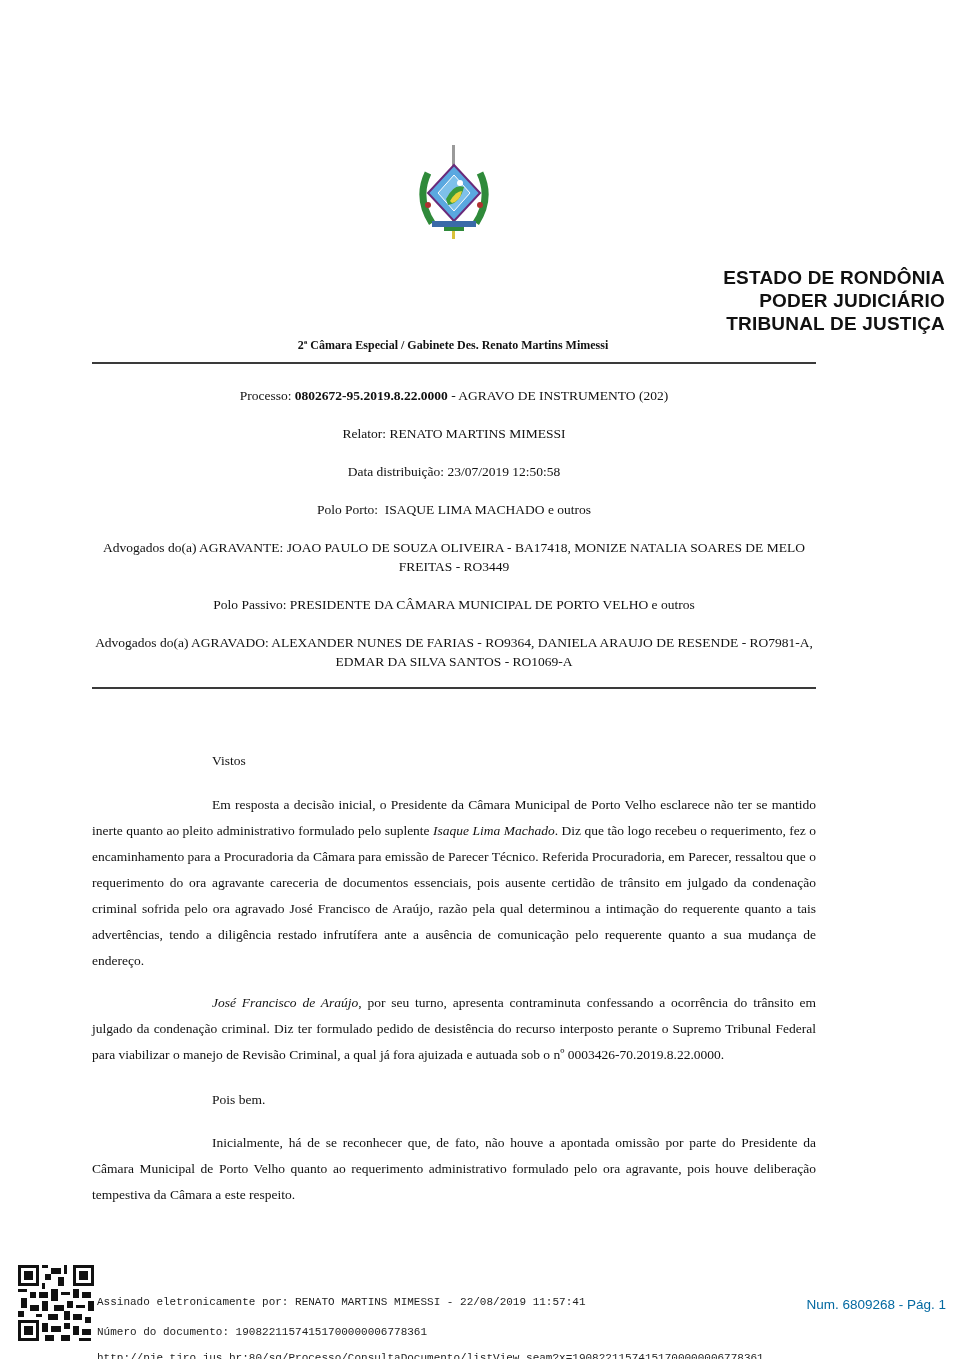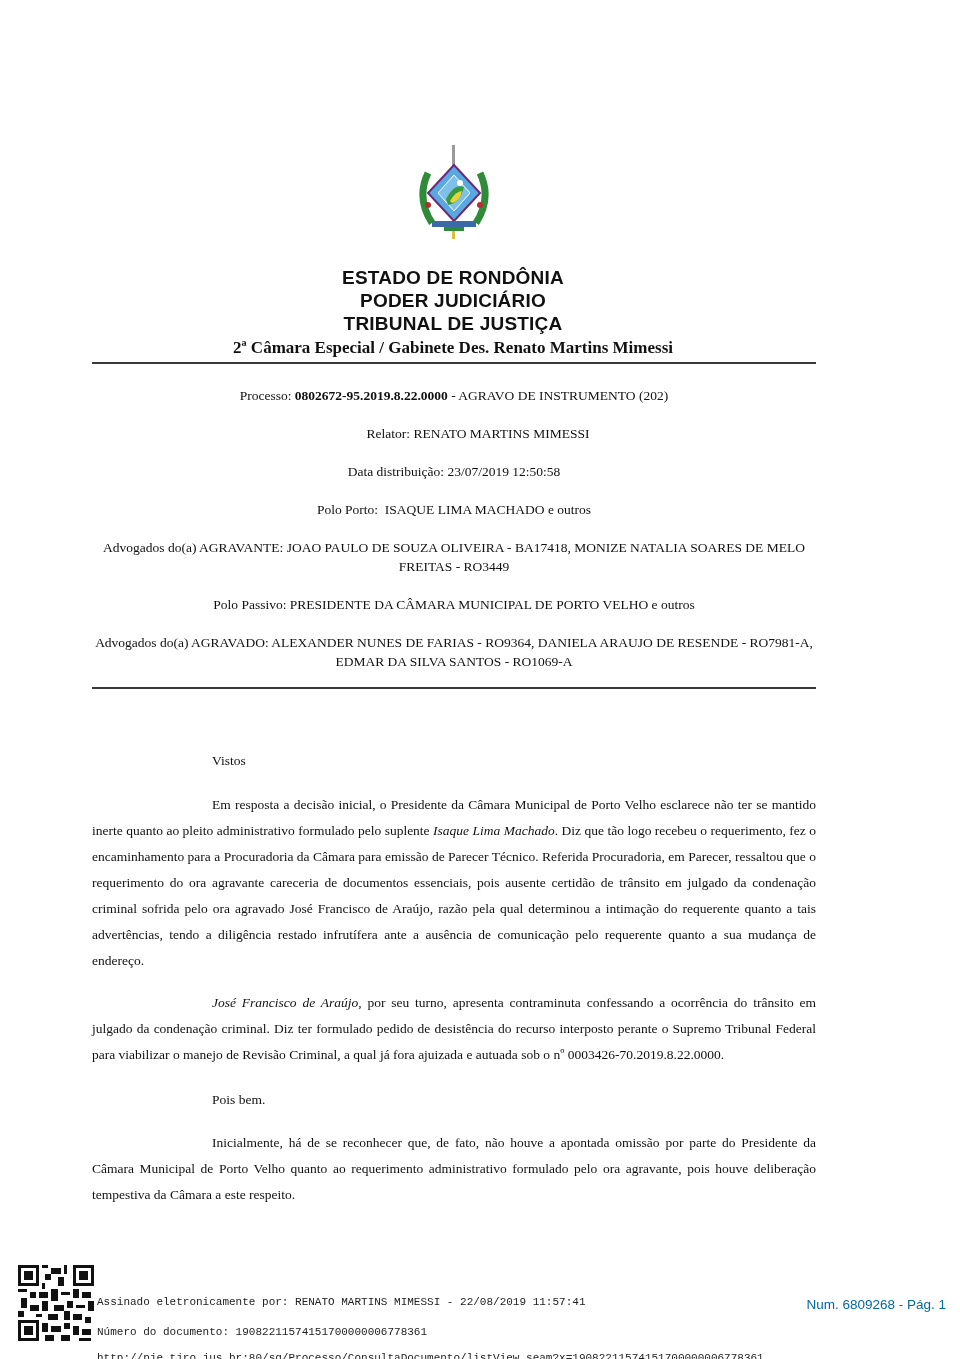--- a/index.html
+++ b/index.html
@@ -1,24 +1,24 @@
 <!DOCTYPE html>
 <html><head>
   <meta charset="utf-8">
   <style>
     html, body { margin: 0; padding: 0; background: #ffffff; }
     body { width: 960px; height: 1359px; position: relative; overflow: hidden; color: #111; }
 
     .crest { position: absolute; left: 414px; top: 143px; width: 80px; height: 100px; }
 
-    .hdr { position: absolute; left: 0; width: 906px; text-align: center; font-family: "Liberation Sans", sans-serif; font-weight: bold; font-size: 19px; color: #111; letter-spacing: 0.2px; }
+    .hdr { position: absolute; left: 0; width: 906px; text-align: right; font-family: "Liberation Sans", sans-serif; font-weight: bold; font-size: 19px; color: #111; letter-spacing: 0.2px; padding-left: 39px; }
     .hdr1 { top: 267px; }
     .hdr2 { top: 290px; }
     .hdr3 { top: 313px; }
-    .subhdr { position: absolute; top: 338px; left: 0; width: 906px; text-align: center; font-family: "Liberation Serif", serif; font-weight: bold; font-size: 17px; color: #111; }
+    .subhdr { position: absolute; top: 338px; left: 0; width: 906px; text-align: center; font-family: "Liberation Serif", serif; font-weight: bold; font-size: 12px; color: #111; }
 
     .rule { position: absolute; left: 92px; width: 724px; height: 2px; background: #3a3a3a; }
     .rule1 { top: 362px; }
     .rule2 { top: 687px; }
 
     .meta { position: absolute; left: 92px; width: 724px; font-family: "Liberation Serif", serif; font-size: 13.5px; line-height: 19px; color: #111; text-align: center; }
     .meta b { font-weight: bold; }
 
     .para { position: absolute; left: 92px; width: 724px; font-family: "Liberation Serif", serif; font-size: 13.5px; line-height: 26px; color: #111; text-align: justify; }
     .indent { text-indent: 120px; }
@@ -60,21 +60,21 @@
 <div class="hdr hdr1">ESTADO DE RONDÔNIA</div>
 <div class="hdr hdr2">PODER JUDICIÁRIO</div>
 <div class="hdr hdr3">TRIBUNAL DE JUSTIÇA</div>
 <div class="subhdr">2ª Câmara Especial / Gabinete Des. Renato Martins Mimessi</div>
 
 <div class="rule rule1"></div>
 
 <div class="meta" style="top:386px;">
   <span>Processo: </span><b>0802672-95.2019.8.22.0000</b><span> - AGRAVO DE INSTRUMENTO (202)</span>
 </div>
-<div class="meta" style="top:424px;margin-left:24px;">Relator: RENATO MARTINS MIMESSI</div>
+<div class="meta" style="top:424px;">Relator: RENATO MARTINS MIMESSI</div>
 <div class="meta" style="top:462px;">Data distribuição: 23/07/2019 12:50:58</div>
 <div class="meta" style="top:500px; white-space:pre;">Polo Porto:  ISAQUE LIMA MACHADO e outros</div>
 <div class="meta" style="top:538px;">Advogados do(a) AGRAVANTE: JOAO PAULO DE SOUZA OLIVEIRA - BA17418, MONIZE NATALIA SOARES DE MELO FREITAS - RO3449</div>
 <div class="meta" style="top:595px;">Polo Passivo: PRESIDENTE DA CÂMARA MUNICIPAL DE PORTO VELHO e outros</div>
 <div class="meta" style="top:633px;">Advogados do(a) AGRAVADO: ALEXANDER NUNES DE FARIAS - RO9364, DANIELA ARAUJO DE RESENDE - RO7981-A, EDMAR DA SILVA SANTOS - RO1069-A</div>
 
 <div class="rule rule2"></div>
 
 <div class="para indent" style="top:748px;">Vistos</div>
 

